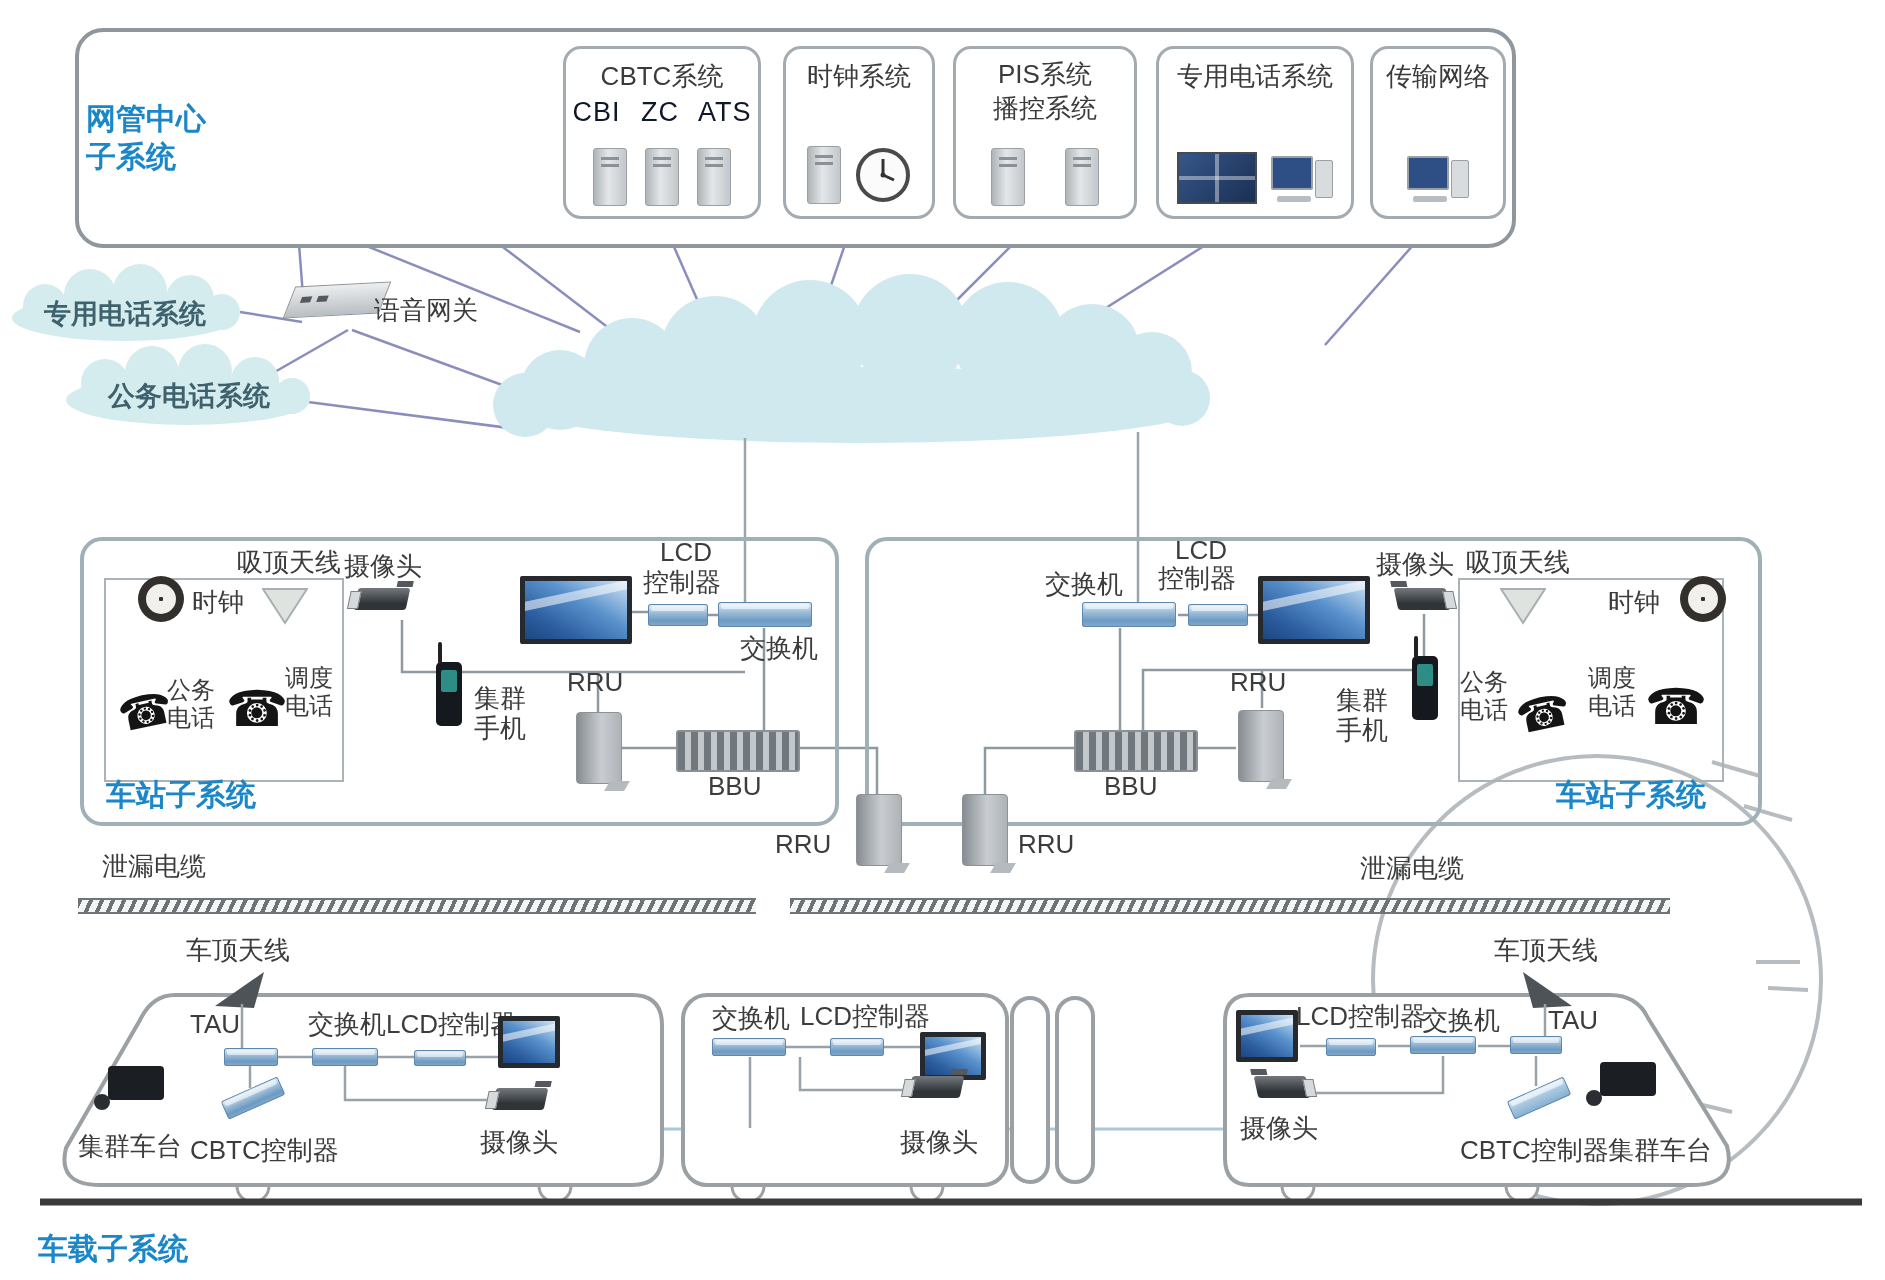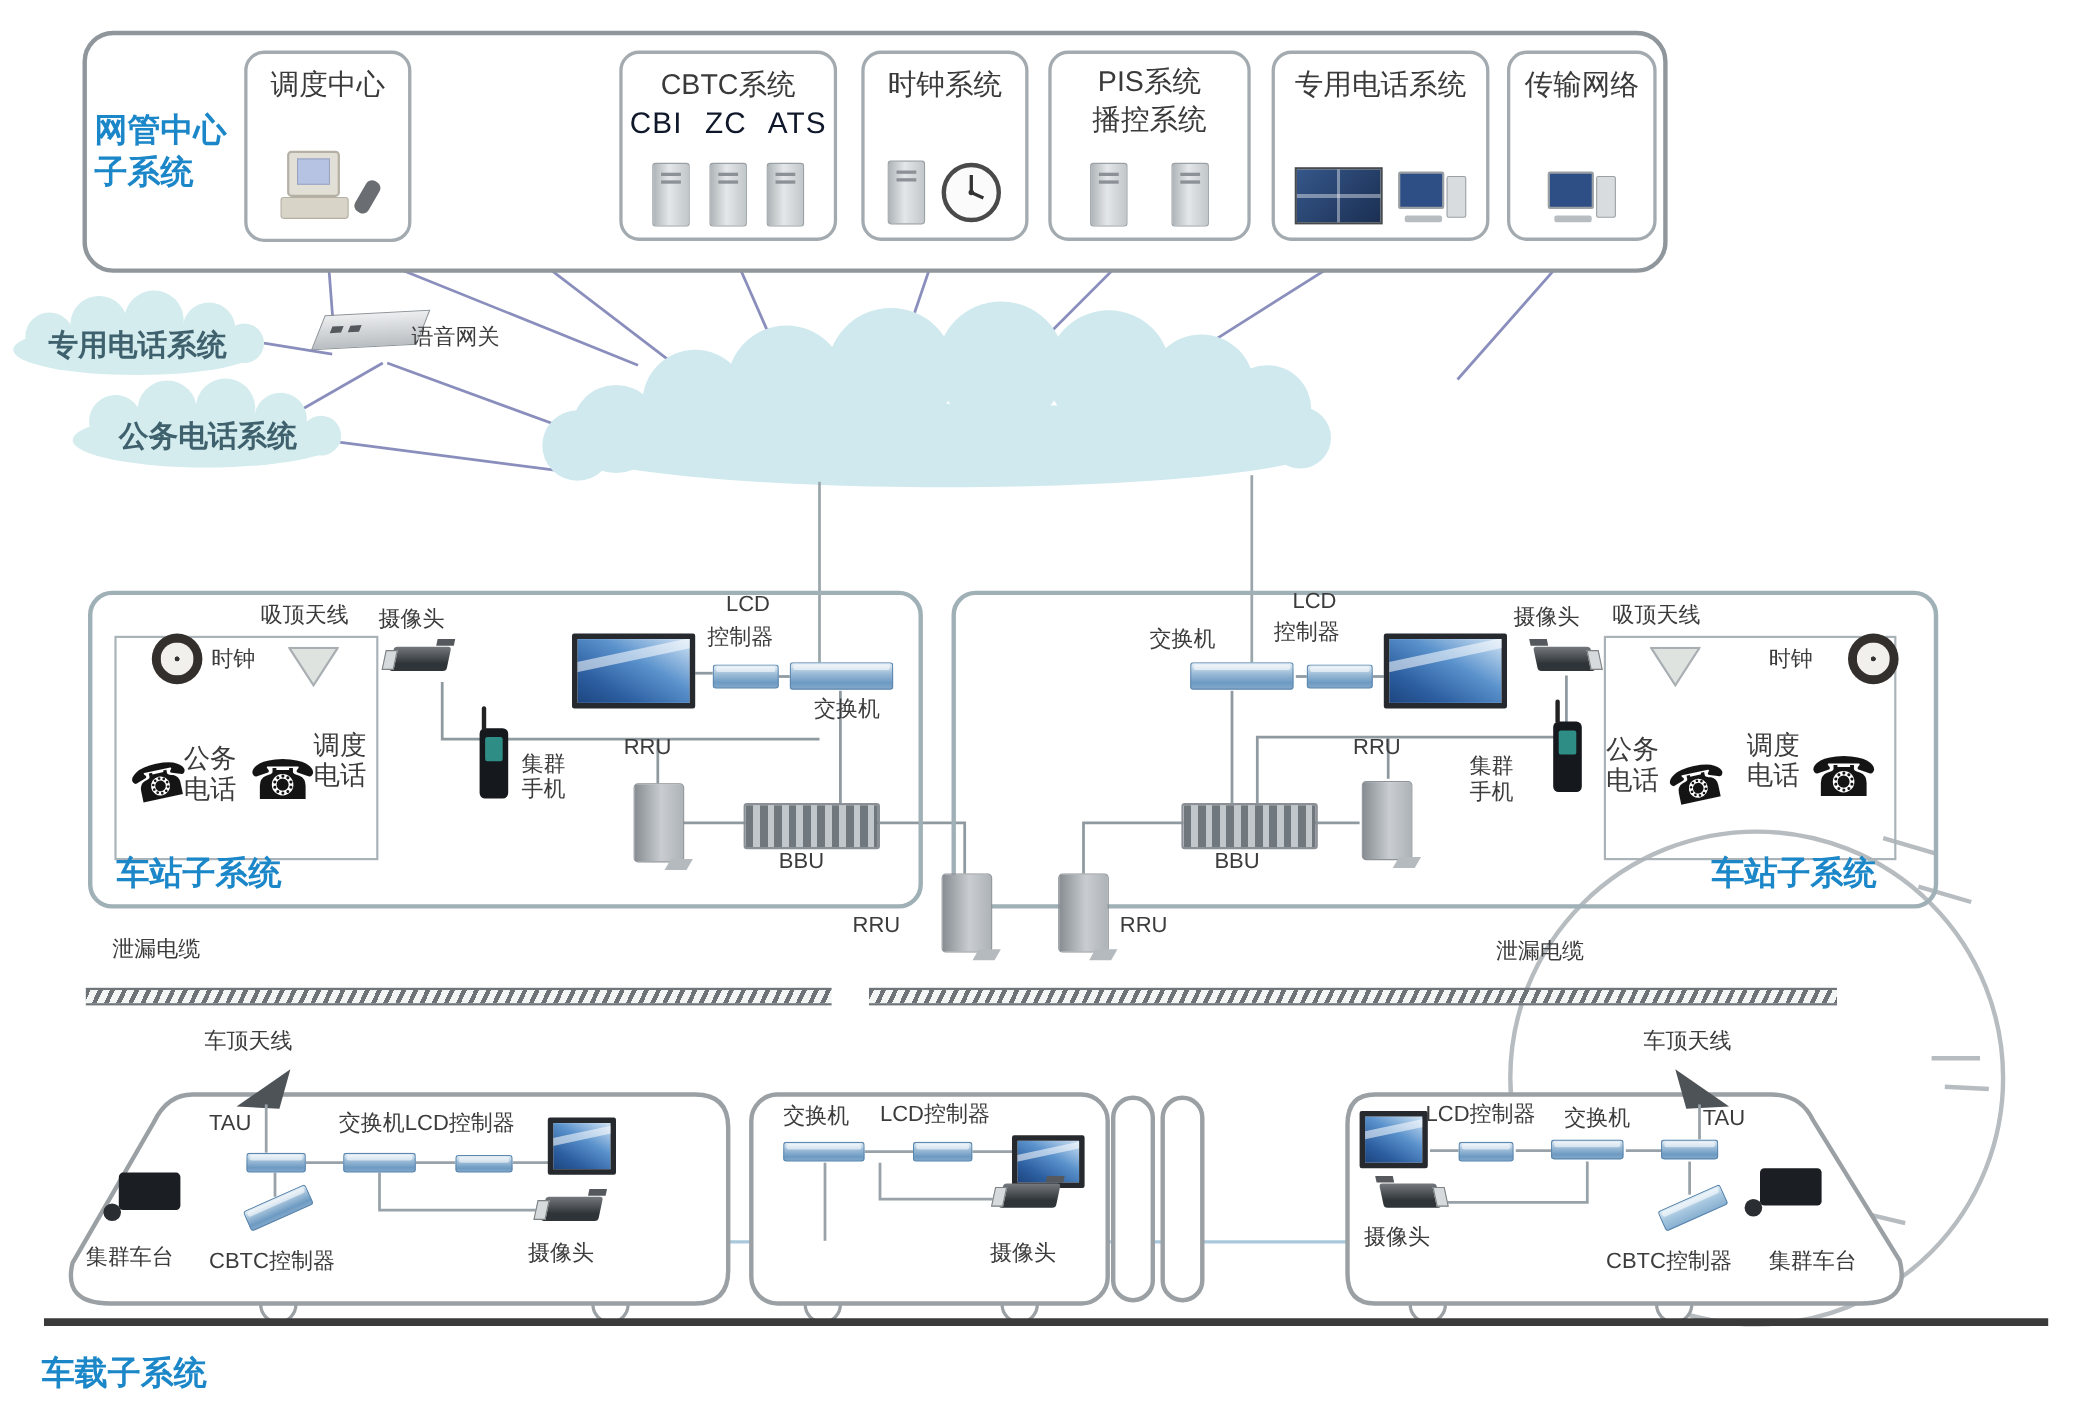--- a/index.html
+++ b/index.html
@@ -1,19 +1,19 @@
 <!DOCTYPE html>
 <html><head>
 <meta charset="utf-8">
 <style>
   html,body{margin:0;padding:0;background:#fff;}
   #stage{position:relative;width:1885px;height:1280px;background:#fff;overflow:hidden;
          font-family:"Liberation Sans","DejaVu Sans",sans-serif;}
   svg.layer{position:absolute;left:0;top:0;z-index:1;}
-  .lbl{position:absolute;font-size:20px;color:#3c3c3c;white-space:nowrap;z-index:5;line-height:1.15;}
+  .lbl{position:absolute;font-size:26px;color:#3c3c3c;white-space:nowrap;z-index:5;line-height:1.15;}
   .lbl.s24{font-size:24px;}
   .blue-title{position:absolute;font-weight:bold;color:#1b87c8;font-size:30px;line-height:38px;z-index:6;white-space:nowrap;}
   .cloud-text{position:absolute;font-size:27px;font-weight:600;color:#3f616d;text-align:center;z-index:5;}
   .net-text{position:absolute;font-size:34px;font-weight:bold;color:#1887c9;text-align:center;z-index:5;}
   .box{position:absolute;border:3px solid #a3abb0;border-radius:18px;background:#fff;z-index:4;
        display:flex;flex-direction:column;align-items:center;}
   .outerbox{position:absolute;border:4px solid #8f979c;border-radius:28px;background:#fff;z-index:2;}
   .station{position:absolute;border:4px solid #9fb0b6;border-radius:22px;background:transparent;z-index:3;}
   .innerbox{position:absolute;border:2px solid #aab4b8;background:transparent;z-index:3;}
   .btitle{font-size:26px;color:#3a3a3a;margin-top:10px;text-align:center;line-height:34px;z-index:5;}
@@ -202,31 +202,20 @@
 
     <line x1="40" y1="1202" x2="1862" y2="1202" stroke="#3a3a3a" stroke-width="7"></line>
   </svg>
 
   <div class="outerbox" style="left:75px;top:28px;width:1433px;height:212px;"></div>
   <div class="blue-title" style="left:86px;top:100px;">
     <div>网管中心</div>
     <div>子系统</div>
   </div>
 
-  <div class="box" style="left:222px;top:46px;width:146px;height:168px;">
-    <div class="btitle">调度中心</div>
-    <div class="iconrow">
-        <div class="term">
-      <div class="mon"></div>
-          <div class="scr"></div>
-          <div class="base"></div>
-          <div class="hand"></div>
-    </div>
-      </div>
-  </div>
 
 
   <div class="box" style="left:563px;top:46px;width:192px;height:167px;">
     <div class="btitle">CBTC系统</div>
     <div class="bsub">CBI ZC ATS</div>
     <div class="iconrow" style="gap:18px;margin-bottom:10px;">
       <div class="tower"></div>
       <div class="tower"></div>
       <div class="tower"></div>
     </div>

